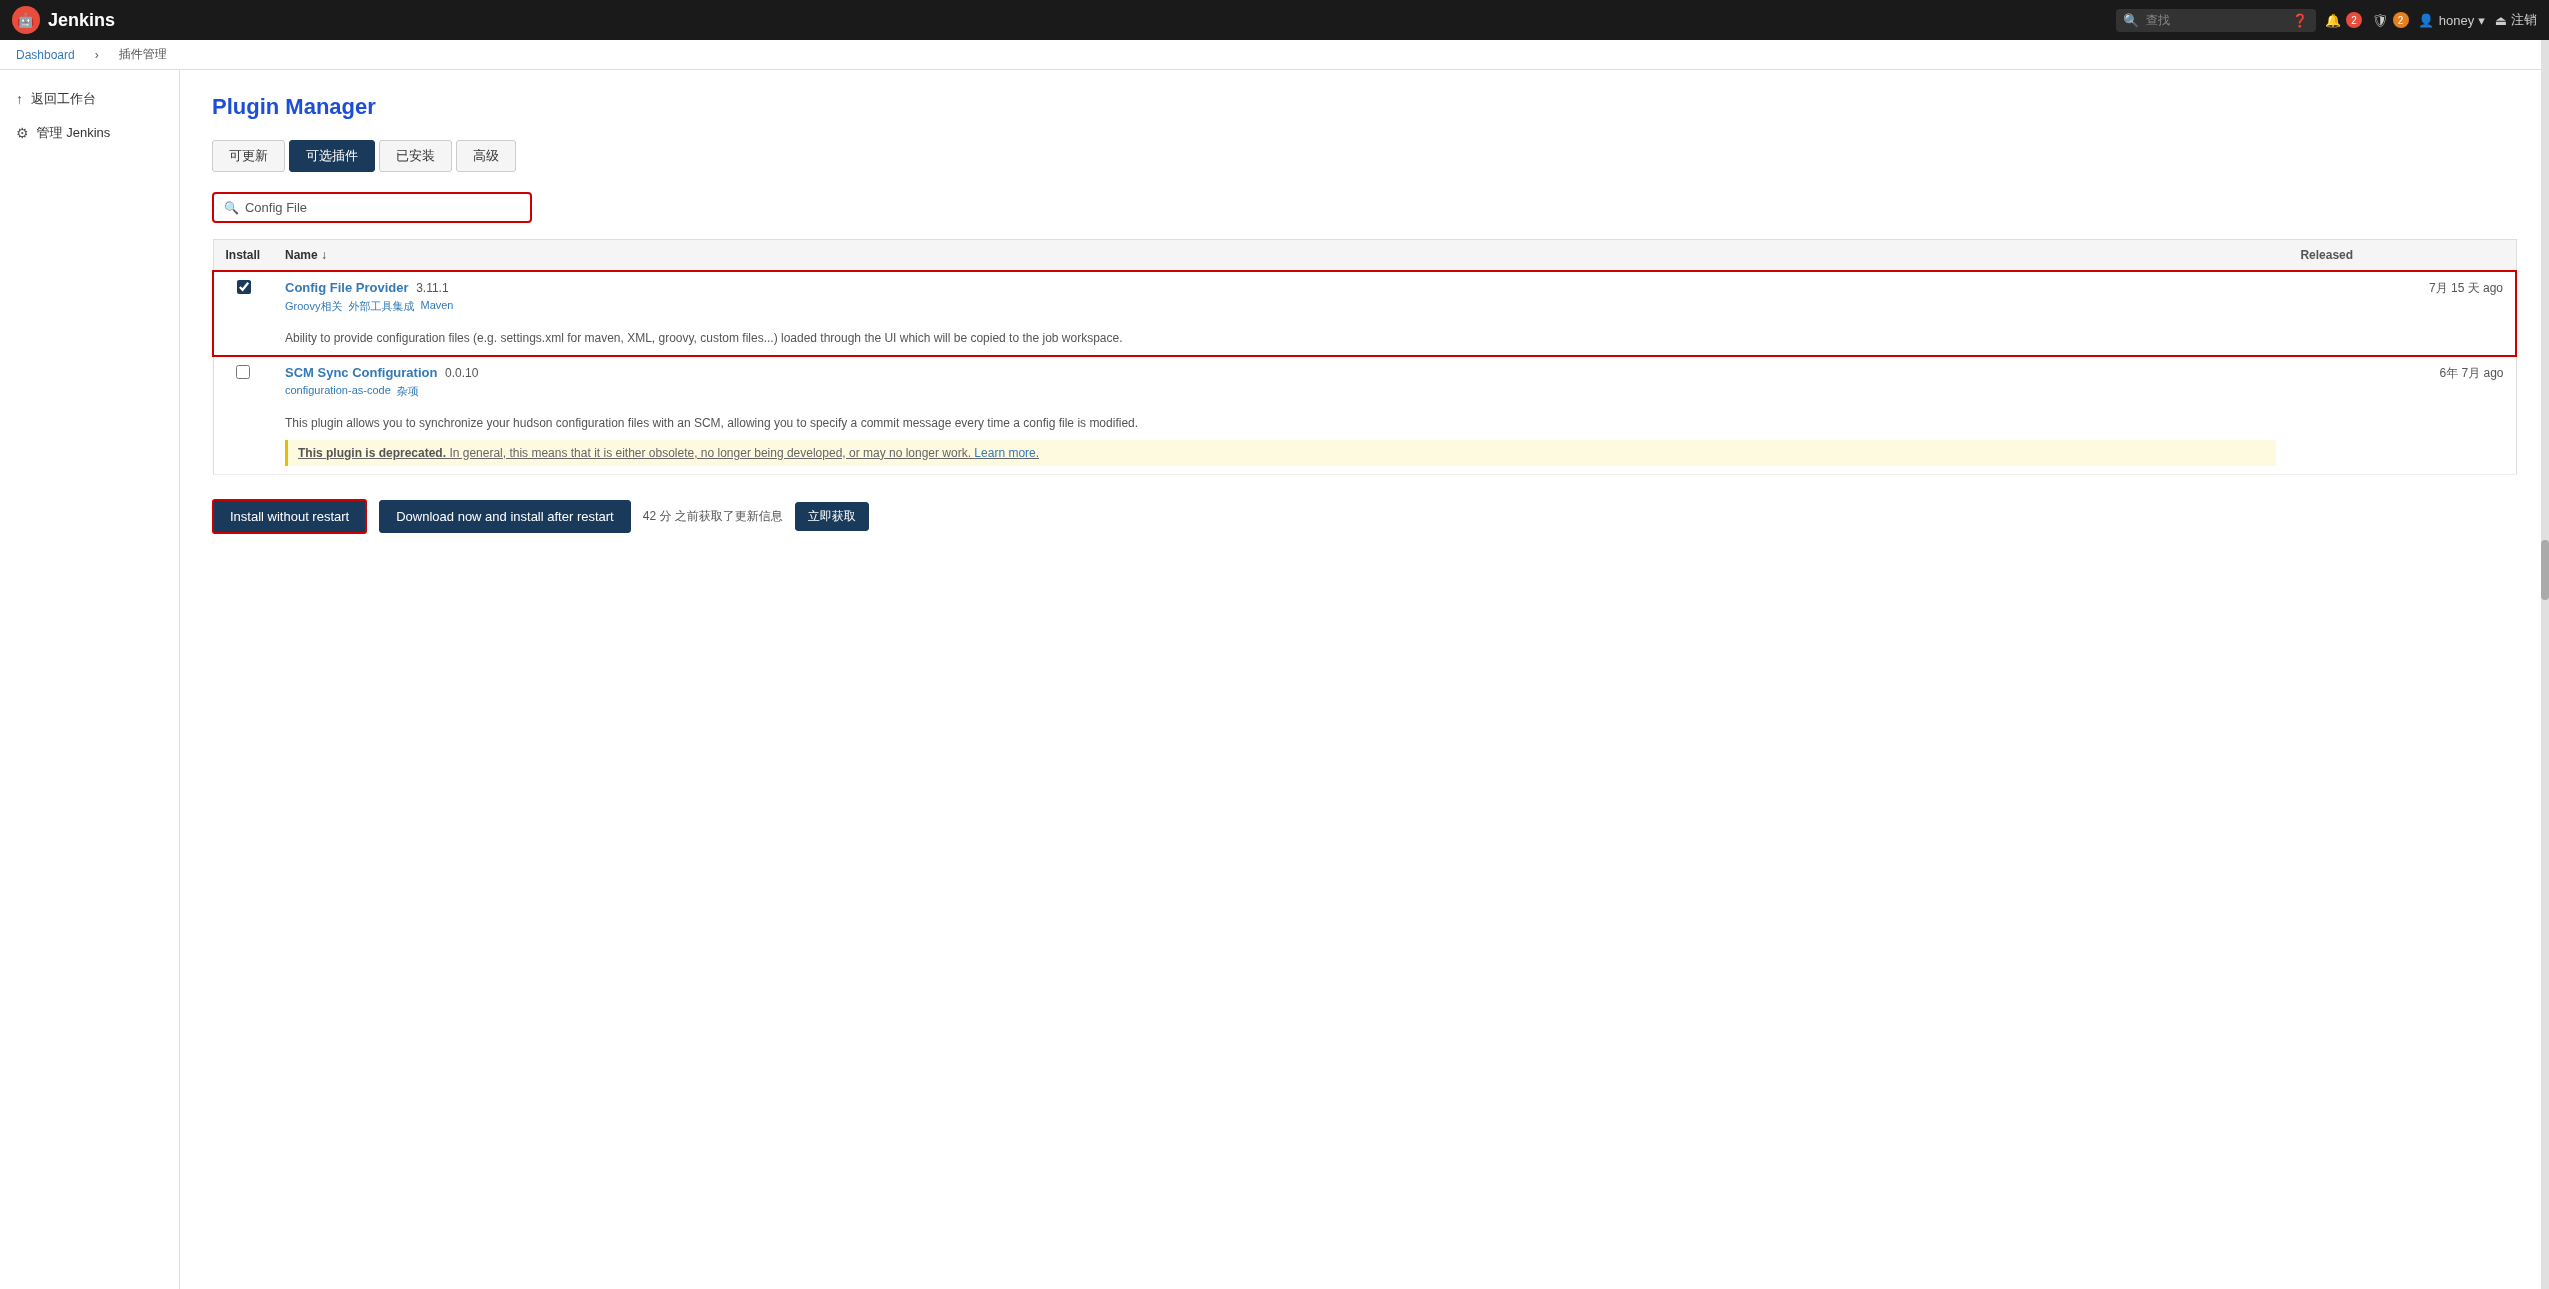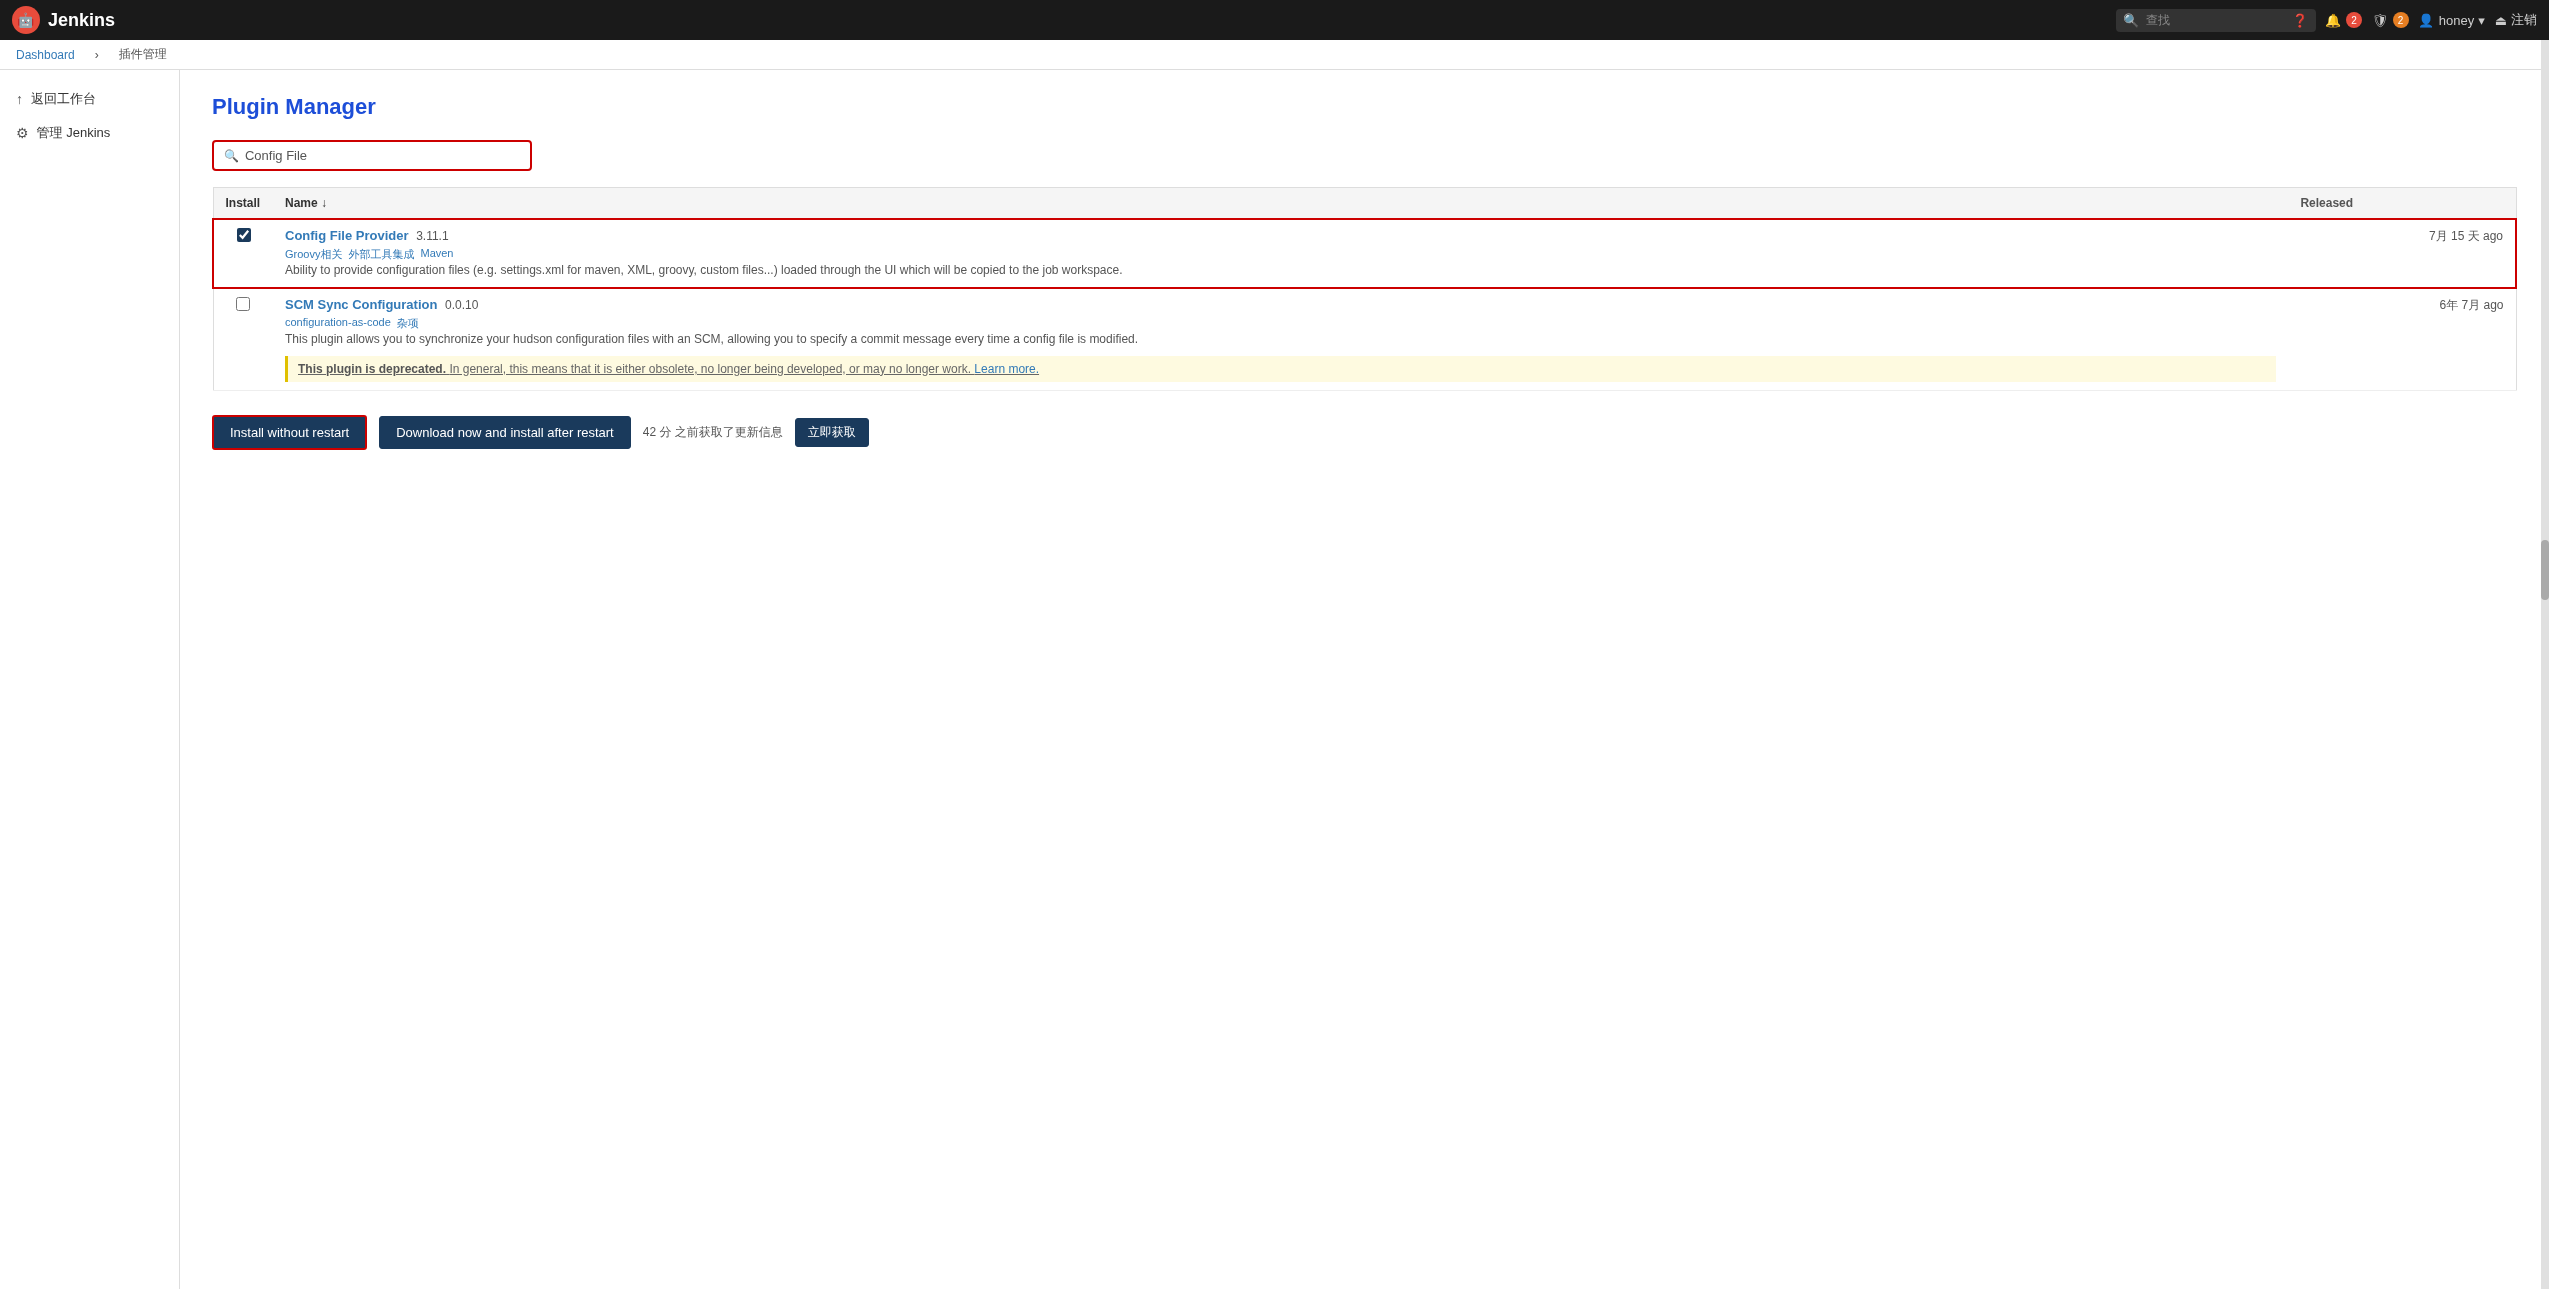--- a/index.html
+++ b/index.html
@@ -210,21 +210,21 @@
     }
     .plugin-tag {
       color: #337ab7;
       font-size: 11px;
       cursor: pointer;
       text-decoration: none;
     }
     .plugin-description {
       font-size: 12px;
       color: #555;
-      margin-top: 0;
+      margin-top: 16px;
       line-height: 1.4;
     }
     .deprecated-notice {
       background: #fefae0;
       border-left: 3px solid #e0c000;
       padding: 6px 10px;
       margin-top: 8px;
       font-size: 12px;
       color: #666;
       text-decoration: underline;
@@ -358,20 +358,26 @@
     </div>
     <div class="sidebar-item">
       <span class="sidebar-icon">⚙</span>
       <span>管理 Jenkins</span>
     </div>
   </aside>
 
   <main class="main">
     <h1 class="page-title">Plugin Manager</h1>
 
+    <div class="tabs">
+      <button class="tab">可更新</button>
+      <button class="tab active">可选插件</button>
+      <button class="tab">已安装</button>
+      <button class="tab">高级</button>
+    </div>
 
     <div class="search-box">
       <span class="search-icon">🔍</span>
       <input type="text" value="Config File" placeholder="Config File" style="">
     </div>
 
     <table class="plugin-table">
       <thead>
         <tr>
           <th class="install-col">Install</th>

